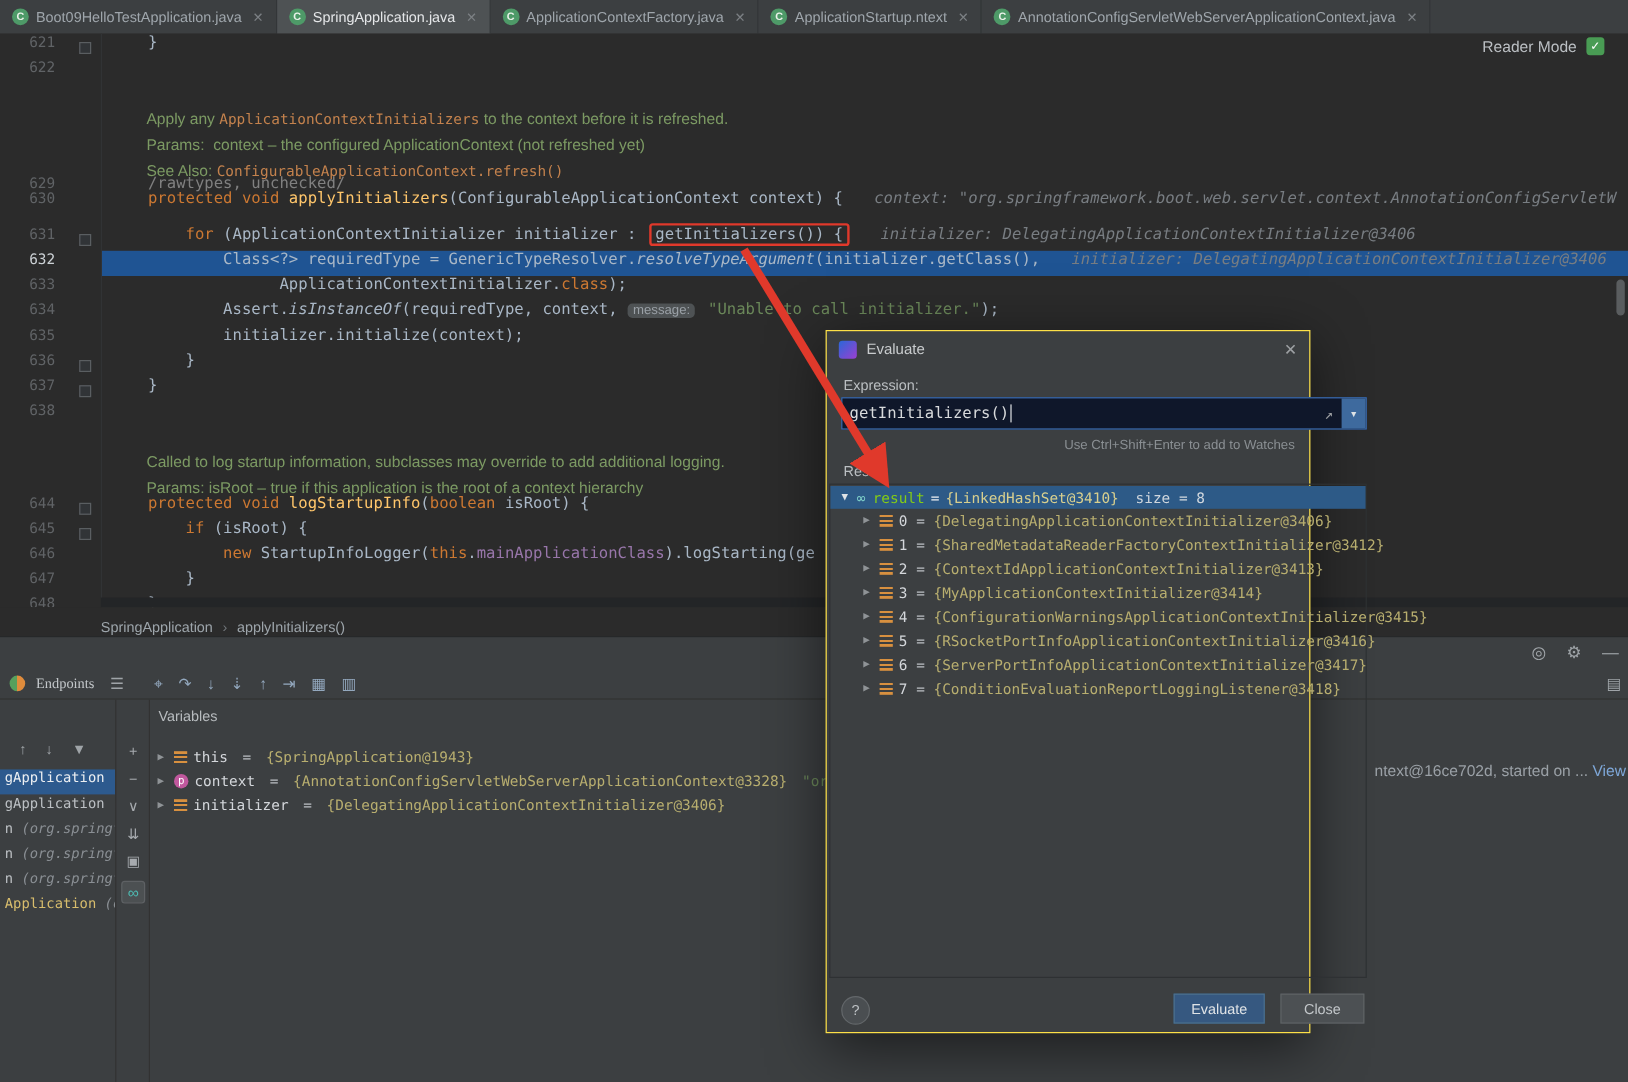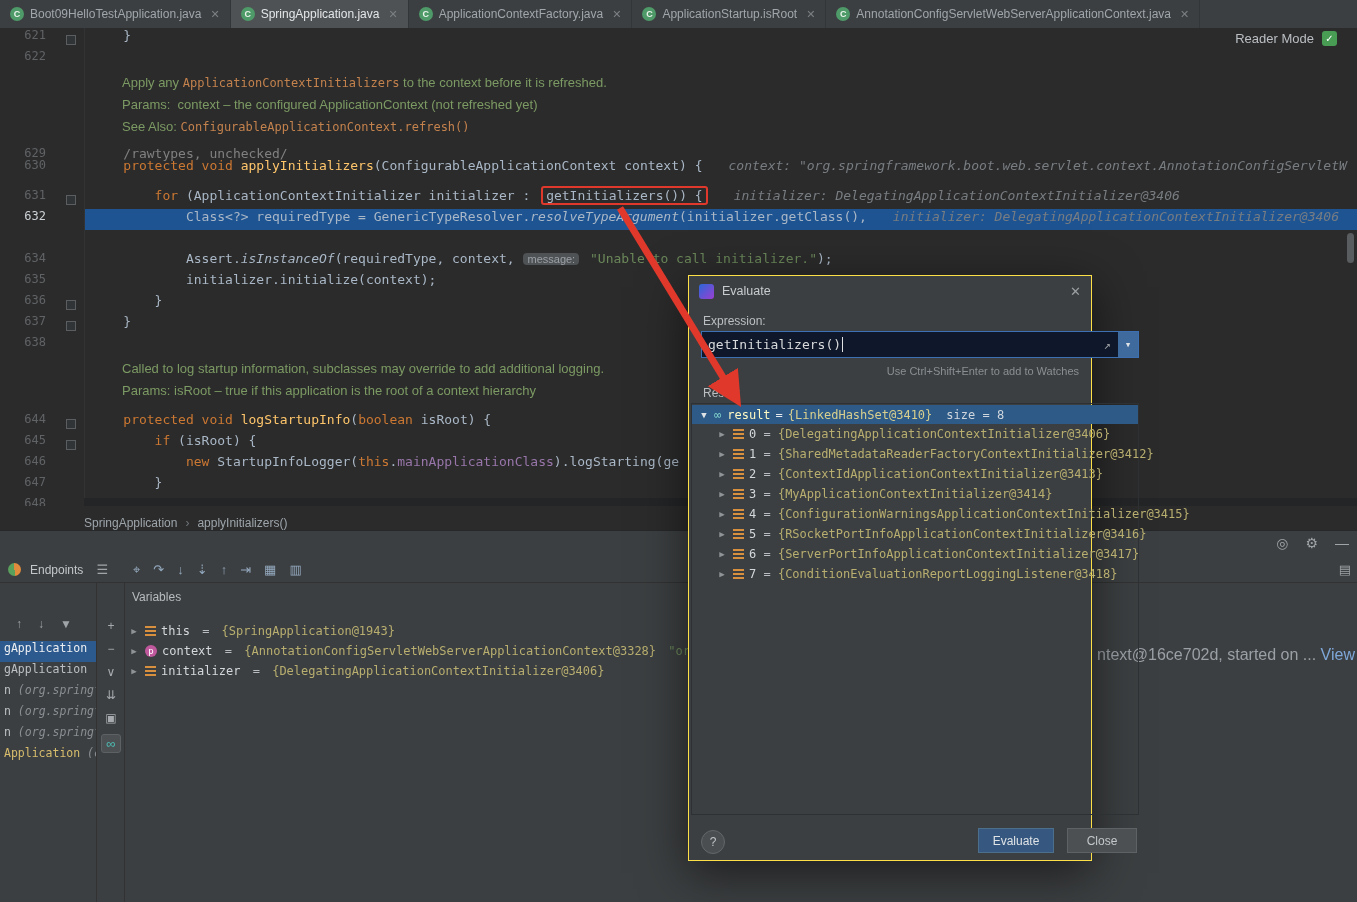--- a/index.html
+++ b/index.html
@@ -26,21 +26,21 @@
   #editor{position:absolute;left:0;top:28px;width:100%;height:478px;overflow:hidden;background:#2b2b2b;}
   #code-area{position:absolute;left:0;top:0;right:0;bottom:0;}
   #gutter-line{position:absolute;left:84px;top:0;bottom:0;width:1px;background:#313335;}
   .code-row{position:absolute;left:0;right:0;height:21px;line-height:21px;white-space:pre;
             font:13px "DejaVu Sans Mono",monospace;}
   .code-row.exec{background:linear-gradient(90deg,rgba(0,0,0,0) 0px,rgba(0,0,0,0) 84px,#1f5493 84px,#1f5493 100%);}
   .ln{position:absolute;left:0;width:46px;text-align:right;color:#606366;font-size:12px;}
   .ln-exec{color:#ccd1d5;}
   .fold{position:absolute;left:66px;top:7px;width:8px;height:8px;border:1px solid #5a5e61;background:#313437;}
   .code{position:absolute;left:92px;white-space:pre;}
-  .code.doc-line{left:122px;font:13px "Liberation Sans",sans-serif;color:#7c9a63;}
+  .code.doc-line{left:122px;font:13px "Liberation Sans",sans-serif;color:#7c9a63;margin-top:16px;}
   .seg-p{color:#a9b7c6}.seg-k{color:#cc7832}.seg-m{color:#ffc66b}
   .seg-mi{color:#a9b7c6;font-style:italic}.seg-f{color:#9876aa}
   .seg-s{color:#6a8759}.seg-c{color:#808080}.seg-doc{color:#7c9a63}
   .seg-dc{font:12px "DejaVu Sans Mono",monospace;color:#c4824d}
   .seg-h{color:#787d82;font-style:italic;padding-left:26px}
   .seg-box{border:2px solid #e0392b;border-radius:3px;padding:0 3px;margin-left:3px}
   .seg-chip{background:#4e5254;color:#9aa0a6;border-radius:4px;padding:0 4px;margin:0 3px 0 1px;
             font:11px "Liberation Sans",sans-serif}
   #editor-hscroll{position:absolute;left:84px;right:0;top:470px;height:8px;background:#232527;}
   #editor-vthumb{position:absolute;right:3px;top:205px;width:7px;height:30px;background:#5a5d5f;border-radius:4px;}
@@ -51,21 +51,21 @@
   .bc-sep{color:#6f7478;}
 
   
   #debug{position:absolute;left:0;top:530px;width:100%;height:372px;background:#3c3f41;
          border-top:1px solid #262829;box-sizing:border-box;}
   #debug-header-icons{position:absolute;top:4px;right:8px;display:flex;gap:17px;font-size:14px;color:#9fa4a8;}
   #debug-toolbar{position:absolute;top:26px;left:0;right:0;height:26px;display:flex;align-items:center;
                  padding:0 6px 0 8px;gap:9px;border-bottom:1px solid #323232;box-sizing:border-box;}
   #endpoints-ico{width:13px;height:13px;border-radius:50%;
                  background:conic-gradient(#e08c3c 0 50%,#58a05c 50% 100%);flex:0 0 auto;}
-  #endpoints-label{font-size:12px;color:#c3c7ca;}
+  #endpoints-label{font-size:12px;color:#c3c7ca;font-family:Liberation Serif, serif;}
   #hamburger{color:#9fa4a8;font-size:13px;margin-left:4px;}
   #step-icons{display:flex;gap:13px;margin-left:16px;color:#93a8be;font-size:13px;}
   #layout-ico{margin-left:auto;color:#9fa4a8;font-size:13px;}
   #vars-label{position:absolute;left:132px;top:59px;font-size:12px;color:#b8bcbf;}
   #frames-toolbar{position:absolute;left:16px;top:86px;display:flex;gap:16px;color:#9fa4a8;font-size:12px;}
   #frames-list{position:absolute;left:0;top:110px;width:96px;overflow:hidden;}
   .frame-row{height:21px;line-height:21px;padding-left:4px;font:11.5px "DejaVu Sans Mono",monospace;
              white-space:nowrap;overflow:hidden;color:#bcc0c4;}
   .frame-row.sel{background:#2d5a8e;color:#e8eaec;}
   .fname{color:#bcc0c4;}.fname.user{color:#d8bd6d;}
@@ -83,21 +83,21 @@
   .tw{width:12px;text-align:center;font-size:9px;color:#c9ccce;flex:0 0 auto;}
   .tw.dim{color:#8f9396;}
   .list-ico{width:11px;height:10px;flex:0 0 auto;
             background:repeating-linear-gradient(to bottom,#d8903f 0 2px,rgba(0,0,0,0) 2px 4px);}
   .param-ico{width:12px;height:12px;border-radius:50%;background:#c0589d;color:#fff;font-size:9px;
              display:flex;align-items:center;justify-content:center;flex:0 0 auto;}
   .vname{color:#d4d7db;}
   .eq{color:#b9bdc1;white-space:pre;}
   .val{color:#b8ae6f;}
   .vstr{color:#6a8759;white-space:pre;}
-  #console-frag{position:absolute;right:2px;top:104px;font-size:16px;color:#9aa0a6;white-space:pre;margin-top:11px;}
+  #console-frag{position:absolute;right:2px;top:104px;font-size:13px;color:#9aa0a6;white-space:pre;}
   #console-view{color:#7ea7d8;}
 
   
   #eval-dialog{position:absolute;left:688px;top:275px;width:404px;height:586px;background:#3c3f41;
                border:1px solid #fde047;box-shadow:0 12px 45px rgba(0,0,0,.55);z-index:40;font-size:12px;box-sizing:border-box;}
   .dlg-title{display:flex;align-items:center;gap:8px;height:30px;padding:0 10px;}
   .dlg-ico{width:15px;height:15px;border-radius:3px;background:linear-gradient(135deg,#2b67d8,#9b3fd1);flex:0 0 auto;}
   .dlg-title-text{color:#c9ccce;font-size:12.5px;}
   .dlg-close{margin-left:auto;color:#9da0a3;font-size:13px;}
   .dlg-label{position:absolute;left:14px;color:#bbbfc2;}
@@ -110,21 +110,21 @@
   #expand-ico{margin-left:auto;color:#9da0a3;padding:0 7px;font-size:12px;}
   #combo-btn{width:20px;align-self:stretch;background:#3e6a9e;display:flex;align-items:center;
              justify-content:center;color:#dfe3e6;font-size:11px;}
   #watch-hint{position:absolute;right:12px;top:89px;font-size:11px;color:#8a8f93;}
   #result-tree{position:absolute;left:2px;top:127px;width:448px;height:412px;border:1px solid #2e3133;
                font:12px "DejaVu Sans Mono",monospace;box-sizing:border-box;}
   #result-row{position:absolute;left:0;top:1px;width:100%;height:19px;background:#2d5a87;display:flex;
               align-items:center;color:#e6eaee;box-sizing:border-box;}
   #result-row .tw{margin-left:6px;color:#dfe3e6;}
   .res-ico{color:#7fd1ca;margin:0 6px 0 4px;font-size:12px;}
-  .res-name{color:#fef9c3;}
+  .res-name{color:#84cc16;}
   .res-eq{margin:0 5px;color:#e6eaee;}
   .res-val{color:#d8cf8e;}
   .res-size{margin-left:14px;color:#cfd6dd;}
   #tree-children{position:absolute;top:20px;left:0;right:0;}
   .tree-row{height:20px;display:flex;align-items:center;}
   .tree-row .tw{margin-left:24px;}
   .tree-row .list-ico{margin:0 5px 0 5px;}
   .idx{color:#d4d7db;}
   #dlg-footer{position:absolute;left:0;top:551px;width:100%;height:30px;}
   #help-btn{position:absolute;left:12px;top:3px;width:22px;height:22px;border:1px solid #63676a;border-radius:50%;
@@ -152,21 +152,21 @@
         <span class="tab-label">SpringApplication.java</span>
         <span class="tab-close">✕</span>
       </div>
       <div class="editor-tab">
         <span class="tab-ico">C</span>
         <span class="tab-label">ApplicationContextFactory.java</span>
         <span class="tab-close">✕</span>
       </div>
       <div class="editor-tab">
         <span class="tab-ico">C</span>
-        <span class="tab-label">ApplicationStartup.isRoot</span>
+        <span class="tab-label">ApplicationStartup.ntext</span>
         <span class="tab-close">✕</span>
       </div>
       <div class="editor-tab">
         <span class="tab-ico">C</span>
         <span class="tab-label">AnnotationConfigServletWebServerApplicationContext.java</span>
         <span class="tab-close">✕</span>
       </div>
     </div>
 
   <div id="reader-mode">
@@ -178,20 +178,21 @@
     <div id="code-area">
         <div class="code-row" style="top: 0px;"><span class="ln">621</span><span class="fold"></span><span class="code"><span class="seg-p">    }</span></span></div>
         <div class="code-row" style="top: 21px;"><span class="ln">622</span><span class="code"></span></div>
         <div class="code-row" style="top: 47px;"><span class="code doc-line"><span class="seg-doc">Apply any </span><span class="seg-dc">ApplicationContextInitializers</span><span class="seg-doc"> to the context before it is refreshed.</span></span></div>
         <div class="code-row" style="top: 91px;"><span class="code doc-line"><span class="seg-doc">See Also: </span><span class="seg-dc">ConfigurableApplicationContext.refresh()</span></span></div>
         <div class="code-row" style="top: 69px;"><span class="code doc-line"><span class="seg-doc">Params:  context – the configured ApplicationContext (not refreshed yet)</span></span></div>
         <div class="code-row" style="top: 118px;"><span class="ln">629</span><span class="code"><span class="seg-c">    /rawtypes, unchecked/</span></span></div>
         <div class="code-row" style="top: 130px;"><span class="ln">630</span><span class="code"><span class="seg-k">    protected void </span><span class="seg-m">applyInitializers</span><span class="seg-p">(ConfigurableApplicationContext context) {</span><span class="seg-h">context: "org.springframework.boot.web.servlet.context.AnnotationConfigServletW</span></span></div>
         <div class="code-row" style="top: 160px;"><span class="ln">631</span><span class="fold"></span><span class="code"><span class="seg-k">        for </span><span class="seg-p">(ApplicationContextInitializer initializer : </span><span class="seg-box">getInitializers()) {</span><span class="seg-h">initializer: DelegatingApplicationContextInitializer@3406</span></span></div>
         <div class="code-row exec" style="top: 181px;"><span class="ln ln-exec">632</span><span class="code"><span class="seg-p">            Class&lt;?&gt; requiredType = GenericTypeResolver.</span><span class="seg-mi">resolveTypeArgument</span><span class="seg-p">(initializer.getClass(),</span><span class="seg-h">initializer: DelegatingApplicationContextInitializer@3406</span></span></div>
+        <div class="code-row" style="top: 202px;"><span class="ln">633</span><span class="code"><span class="seg-p">                  ApplicationContextInitializer.</span><span class="seg-k">class</span><span class="seg-p">);</span></span></div>
         <div class="code-row" style="top: 223px;"><span class="ln">634</span><span class="code"><span class="seg-p">            Assert.</span><span class="seg-mi">isInstanceOf</span><span class="seg-p">(requiredType, context, </span><span class="seg-chip">message:</span><span class="seg-s"> "Unable to call initializer."</span><span class="seg-p">);</span></span></div>
         <div class="code-row" style="top: 244px;"><span class="ln">635</span><span class="code"><span class="seg-p">            initializer.initialize(context);</span></span></div>
         <div class="code-row" style="top: 265px;"><span class="ln">636</span><span class="fold"></span><span class="code"><span class="seg-p">        }</span></span></div>
         <div class="code-row" style="top: 286px;"><span class="ln">637</span><span class="fold"></span><span class="code"><span class="seg-p">    }</span></span></div>
         <div class="code-row" style="top: 307px;"><span class="ln">638</span><span class="code"></span></div>
         <div class="code-row" style="top: 333px;"><span class="code doc-line"><span class="seg-doc">Called to log startup information, subclasses may override to add additional logging.</span></span></div>
         <div class="code-row" style="top: 355px;"><span class="code doc-line"><span class="seg-doc">Params: isRoot – true if this application is the root of a context hierarchy</span></span></div>
         <div class="code-row" style="top: 384px;"><span class="ln">644</span><span class="fold"></span><span class="code"><span class="seg-k">    protected void </span><span class="seg-m">logStartupInfo</span><span class="seg-p">(</span><span class="seg-k">boolean</span><span class="seg-p"> isRoot) {</span></span></div>
         <div class="code-row" style="top: 405px;"><span class="ln">645</span><span class="fold"></span><span class="code"><span class="seg-k">        if</span><span class="seg-p"> (isRoot) {</span></span></div>
         <div class="code-row" style="top: 426px;"><span class="ln">646</span><span class="code"><span class="seg-k">            new</span><span class="seg-p"> StartupInfoLogger(</span><span class="seg-k">this</span><span class="seg-p">.</span><span class="seg-f">mainApplicationClass</span><span class="seg-p">).logStarting(ge</span></span></div>

